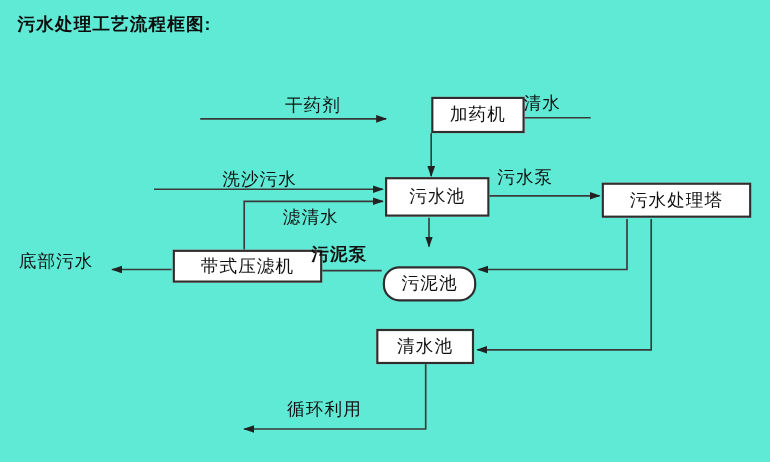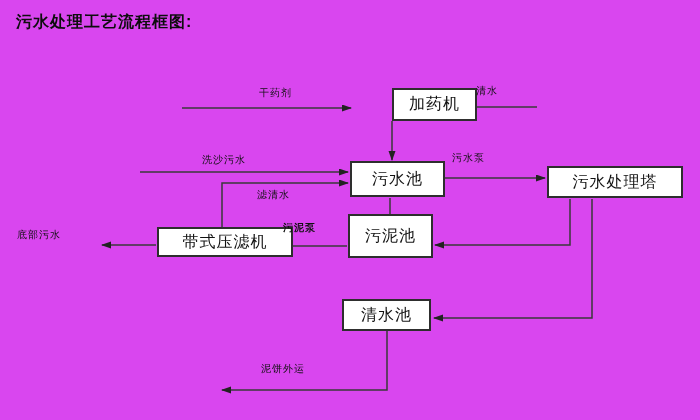--- a/index.html
+++ b/index.html
@@ -1,20 +1,20 @@
 <!DOCTYPE html>
 <html><head>
 <meta charset="utf-8">
 <style>
   html, body { margin: 0; padding: 0; background: #ffffff; }
   .stage {
     position: relative;
     width: 700px;
     height: 420px;
-    background: #d946ef;
+    background: #5eead4;
     font-family: "Liberation Sans", "DejaVu Sans", sans-serif;
     color: #111111;
     overflow: hidden;
   }
   .title {
     position: absolute;
     left: 16px;
     top: 12px;
     font-size: 16px;
     font-weight: bold;
@@ -35,21 +35,21 @@
     display: flex;
     align-items: center;
     justify-content: center;
     font-size: 16px;
     letter-spacing: 1px;
     white-space: nowrap;
     color: #111111;
   }
   .flabel {
     position: absolute;
-    font-size: 10px;
+    font-size: 16px;
     letter-spacing: 1px;
     white-space: nowrap;
     color: #111111;
   }
 </style>
 </head>
 <body>
 
 <div class="stage">
 
@@ -73,26 +73,26 @@
       <line x1="347" y1="246" x2="278" y2="246" marker-end="url(#arr)"></line>
       <line x1="156" y1="245" x2="102" y2="245" marker-end="url(#arr)"></line>
       <polyline points="592,199 592,318 434,318" marker-end="url(#arr)"></polyline>
       <polyline points="387,331 387,390 222,390" marker-end="url(#arr)"></polyline>
     </g>
   </svg>
 
   <div class="node" style="left:353px; top:88px; width:85px; height:33px;margin-left:39px;">加药机</div>
   <div class="node" style="left:350px; top:161px; width:95px; height:36px;font-family:Liberation Mono, monospace;">污水池</div>
   <div class="node" style="left:547px; top:166px; width:136px; height:32px;">污水处理塔</div>
-  <div class="node" style="left:348px; top:214px; width:85px; height:44px;">污泥池</div>
+  <div class="node" style="left:348px; top:242px; width:85px; height:32px;border-radius:15px;">污泥池</div>
   <div class="node" style="left:157px; top:227px; width:136px; height:30px;">带式压滤机</div>
   <div class="node" style="left:342px; top:299px; width:89px; height:32px;">清水池</div>
 
   <span class="flabel" style="left:259px; top:86px;">干药剂</span>
   <span class="flabel" style="left:476px; top:84px;">清水</span>
   <span class="flabel" style="left:170px; top:153px;margin-left:32px;">洗沙污水</span>
   <span class="flabel" style="left:452px; top:151px;">污水泵</span>
   <span class="flabel" style="left:257px; top:188px;">滤清水</span>
   <span class="flabel" style="left:17px; top:228px;">底部污水</span>
   <span class="flabel" style="left:283px; top:221px;font-weight:bold;">污泥泵</span>
-  <span class="flabel" style="left:261px; top:362px;">泥饼外运</span>
+  <span class="flabel" style="left:261px; top:362px;">循环利用</span>
 
 </div>
 
 </body></html>

